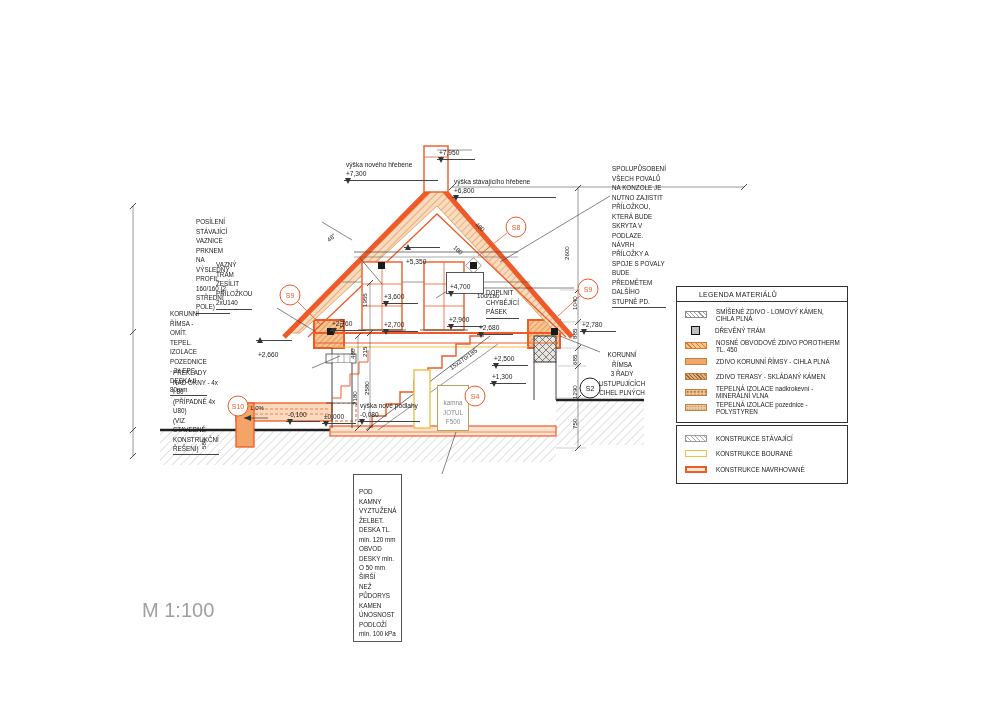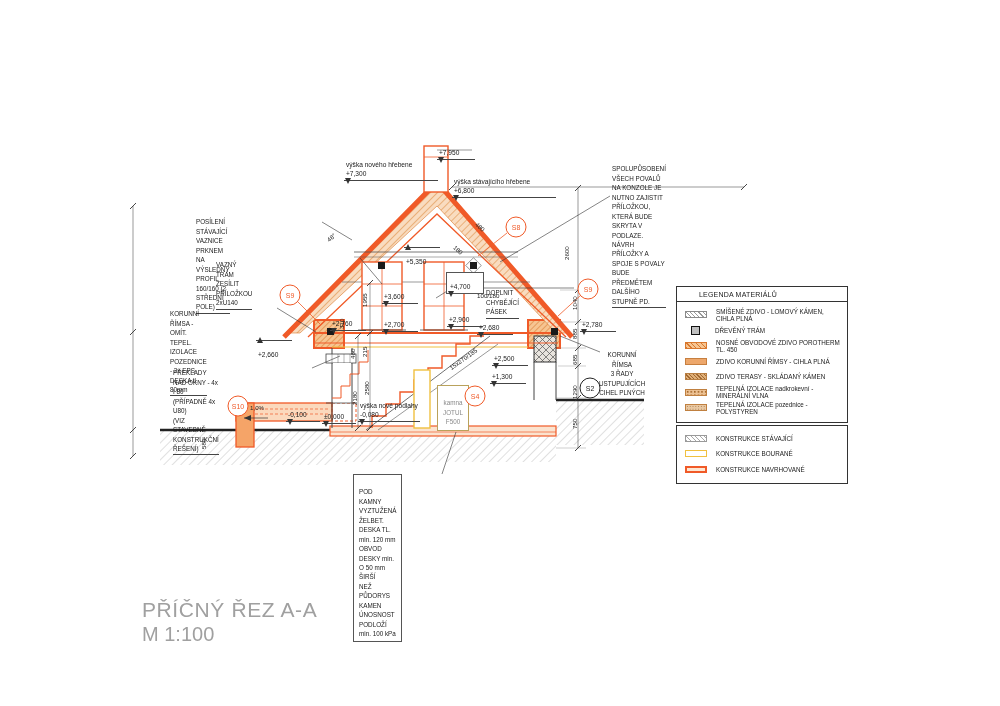--- a/index.html
+++ b/index.html
@@ -484,17 +484,16 @@
 
           <div class="lg-row">
             <span class="sw sw-proposed"></span>
             <span>KONSTRUKCE NAVRHOVANÉ</span>
           </div>
         </div>
     </div>
   </div>
 
   <div class="title">
-    <div class="t1">PŘÍČNÝ ŘEZ A-A</div>
     <div class="t2">M 1:100</div>
   </div>
 
 </div>
 
 </body></html>

